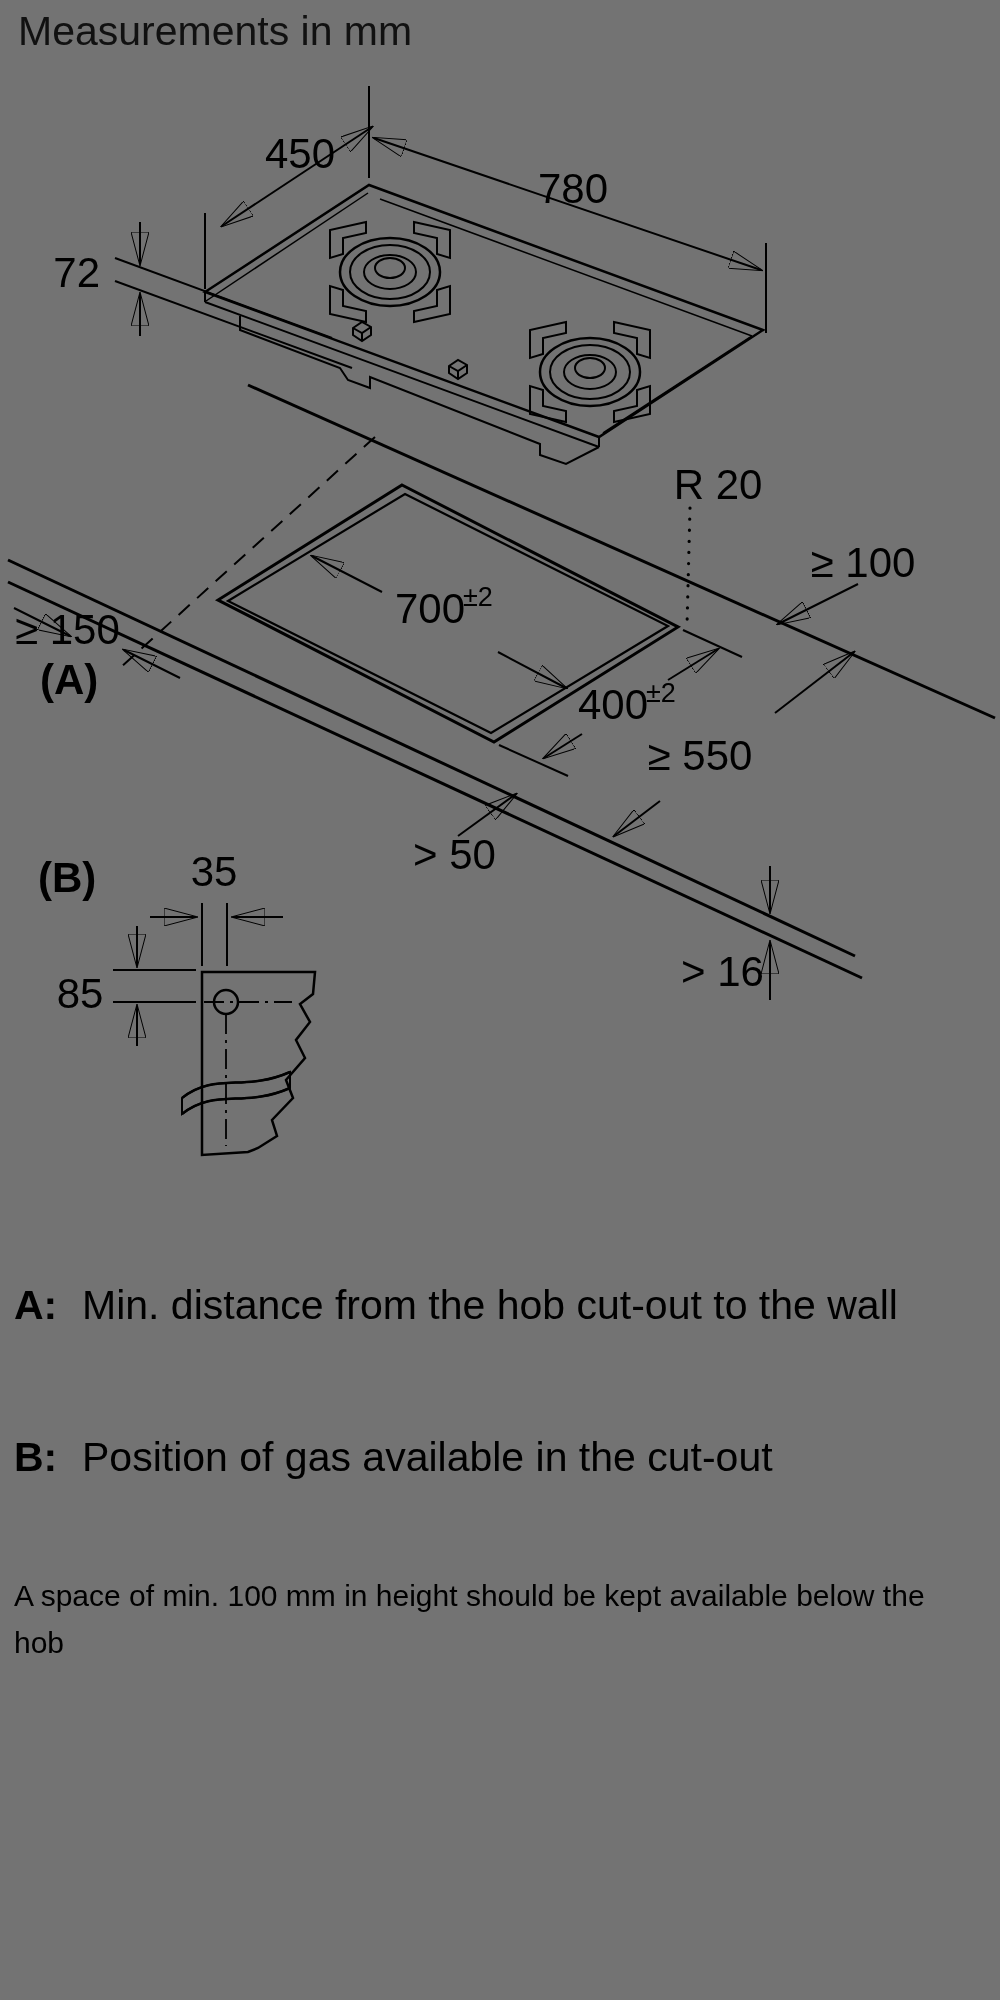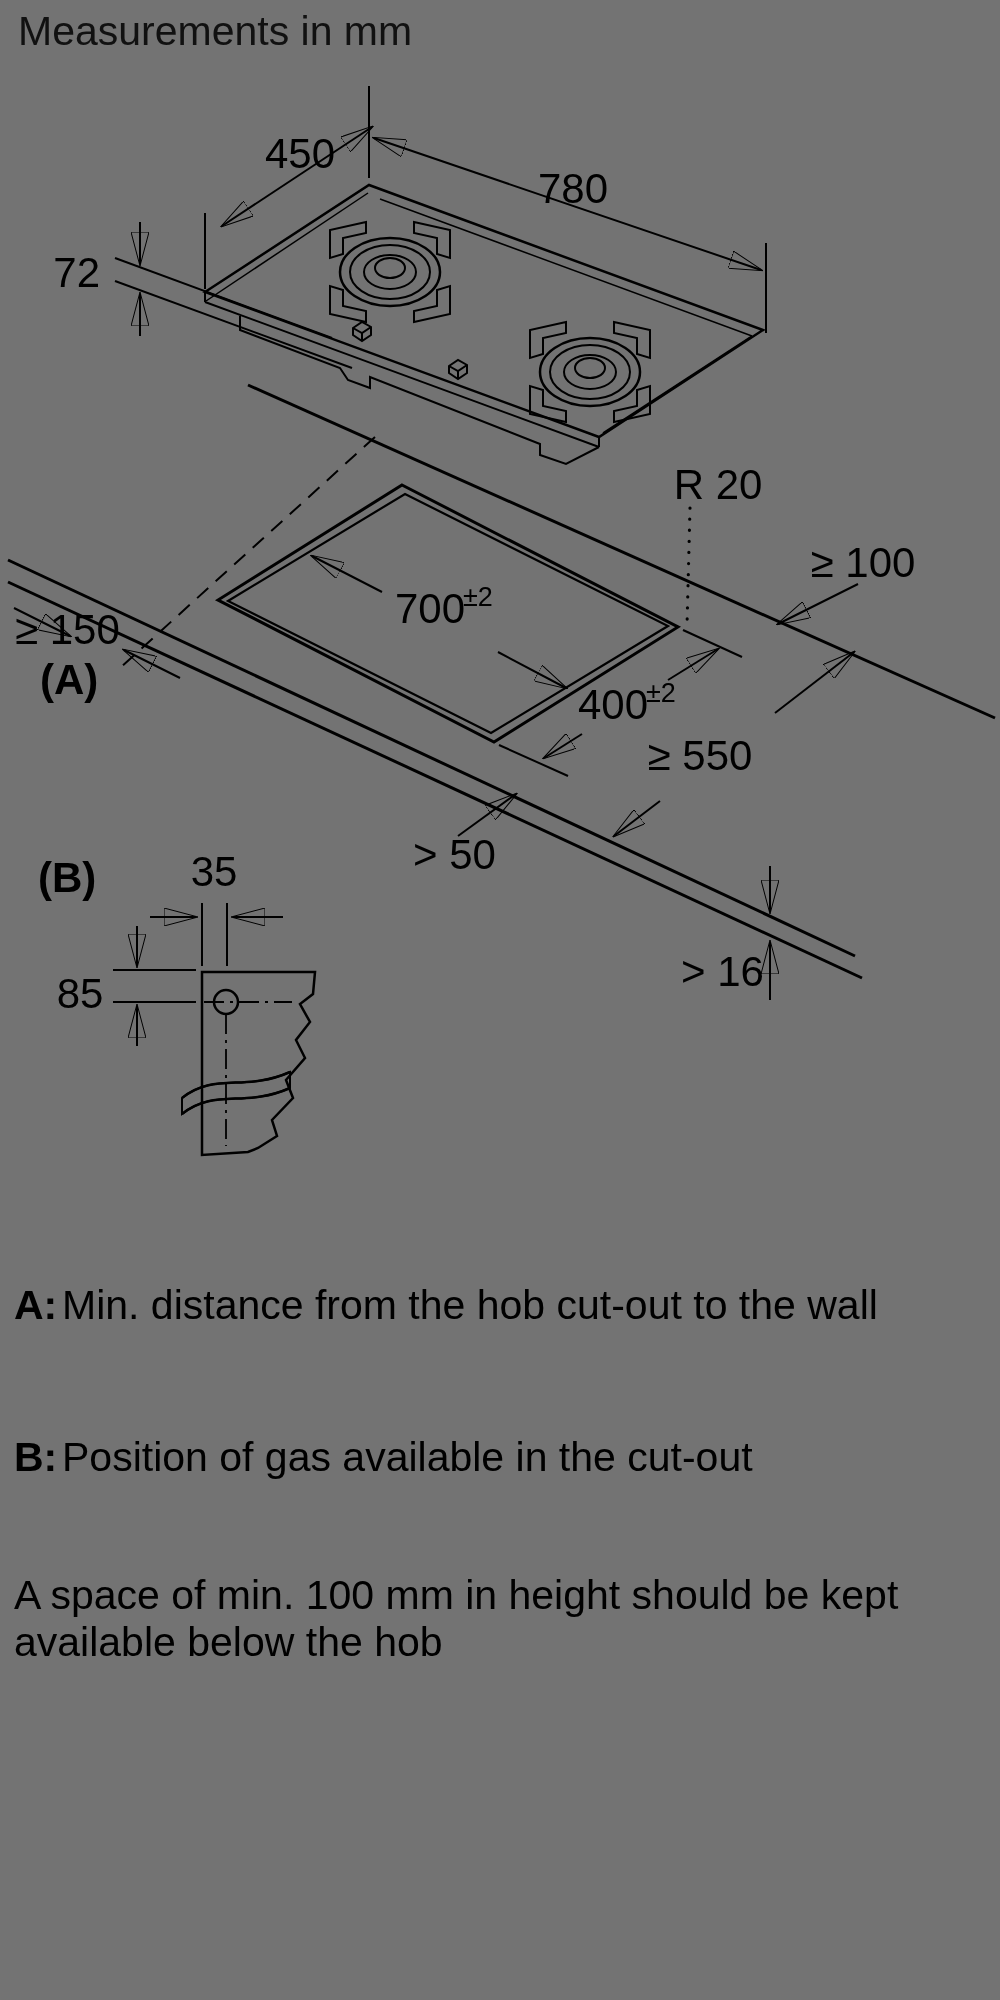--- a/index.html
+++ b/index.html
@@ -6,22 +6,22 @@
   .page{position:relative;width:1000px;height:2000px;background:#737373;overflow:hidden;
         font-family:"Liberation Sans", sans-serif;color:#000;}
   .diagram-svg{position:absolute;left:0;top:0;}
   svg text{fill:#000;font-family:"Liberation Sans", sans-serif;}
   .dim{font-size:42px;}
   .dim-sup{font-size:27px;}
   .ref{font-size:42px;font-weight:bold;}
   .title{position:absolute;left:18px;top:8px;font-size:41px;color:#111;}
   .legend-row{position:absolute;left:14px;display:flex;width:960px;font-size:41px;line-height:47px;}
   .legend-key{font-weight:bold;flex:0 0 48px;}
-  .legend-text{flex:1 1 auto;max-width:870px;}
-  .note{position:absolute;left:14px;top:1572px;width:930px;font-size:41px;line-height:47px;}
+  .legend-text{flex:1 1 auto;max-width:870px;margin-left:20px;}
+  .note{position:absolute;left:14px;top:1572px;width:930px;font-size:30px;line-height:47px;}
   line,path,polygon,polyline,ellipse,circle{stroke:#000;fill:none;}
 </style>
 </head>
 <body>
 
 <div class="page">
 
   <div class="title">Measurements in mm</div>
 
   <svg class="diagram-svg" width="1000" height="1250" viewBox="0 0 1000 1250">

